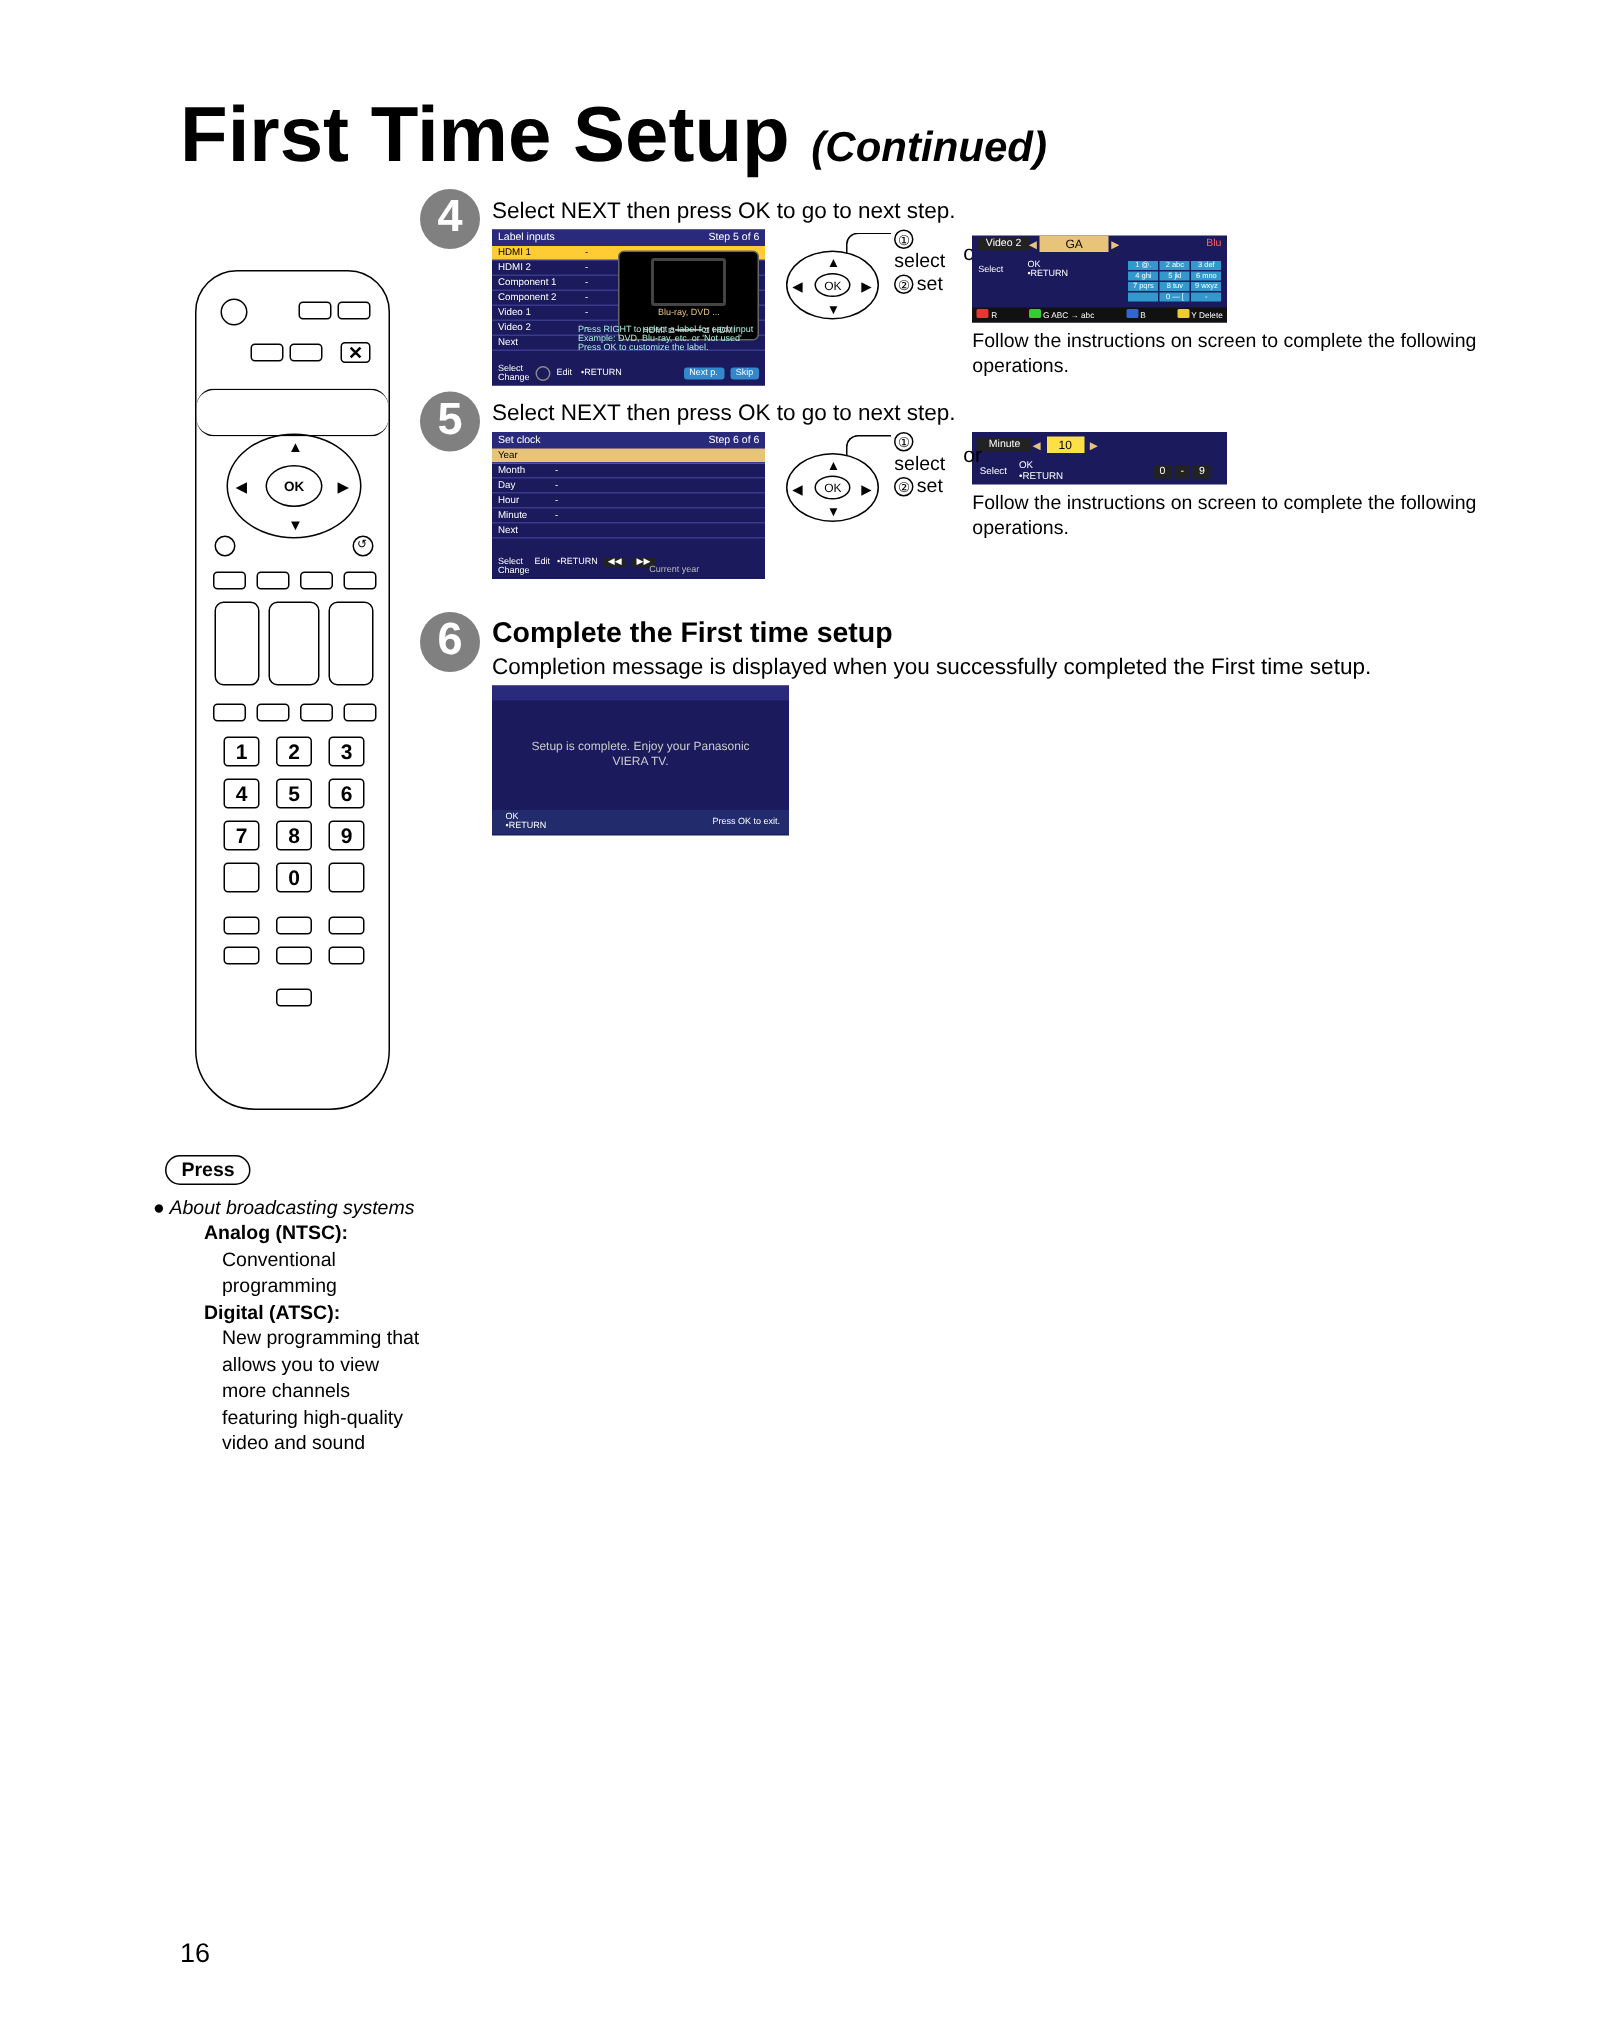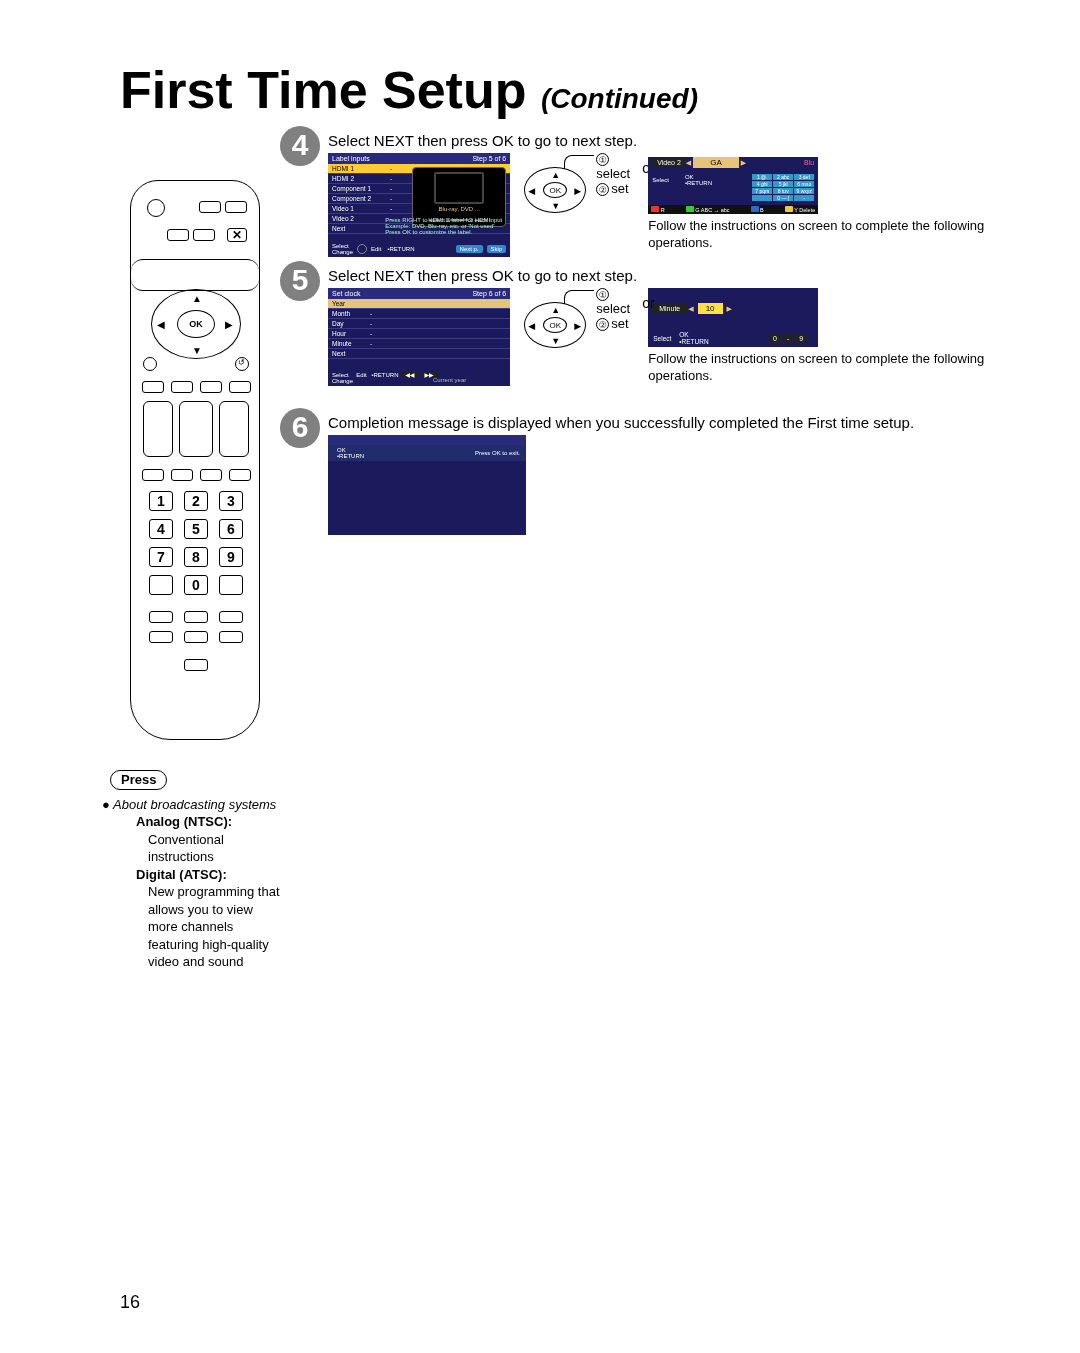--- a/index.html
+++ b/index.html
@@ -93,21 +93,21 @@
 .osd2 .r2 { display: flex; padding: 1px 4px; font-size: 6.5px; border-bottom: 0.5px solid #3a3a8c; }
 .osd2 .r2.sel { background: #e8c47a; color: #000; }
 .osd2 .r2 span:first-child { width: 38px; }
 .osd2 .btm { position: absolute; bottom: 0; left: 0; right: 0; padding: 2px 4px; font-size: 6px; }
 .rwd { background: #222; padding: 0 3px; margin: 0 2px; }
 .curhint { position: absolute; right: 44px; bottom: 3px; font-size: 6px; color: #bbb; }
 
 .min-osd { background: #1a1a5c; width: 170px; }
 .min-field { display: flex; align-items: center; padding: 3px; }
 .min-field .fn { background: #222; color: #fff; padding: 1px 8px; font-size: 7px; }
-.min-field .fv { background: #fde047; color: #000; padding: 1px 8px; font-size: 8px; margin: 12px 4px; }
+.min-field .fv { background: #fde047; color: #000; padding: 1px 8px; font-size: 8px; margin: 0 4px; }
 .zerowrap { display: flex; justify-content: flex-end; padding: 2px 5px; }
 .zn { background: #222; color: #fff; font-size: 7px; padding: 1px 4px; margin: 0 1px; }
 
 .comp-box { background: #1a1a5c; color: #fff; width: 198px; height: 100px; position: relative; font-size: 7px; }
 .comp-box .hdr { background: #2a2a7c; height: 10px; }
 .comp-msg { text-align: center; padding: 26px 14px; font-size: 8px; line-height: 1.3; color: #ccc; }
 .comp-btm { display: flex; justify-content: space-between; background: #222c6c; padding: 2px 6px; font-size: 6px; align-items: center; }
 
 .page-num { position: absolute; bottom: 40px; left: 120px; font-size: 18px; }
 </style>
@@ -179,21 +179,21 @@
       </div>
 
       <div class="note-col">
         <div class="note-lbl">Press</div>
         <div class="bullet">
           <span>●</span>
           <span>About broadcasting systems</span>
         </div>
         <dl>
           <dt>Analog (NTSC):</dt>
-          <dd>Conventional instructions</dd>
+          <dd>Conventional programming</dd>
           <dt>Digital (ATSC):</dt>
           <dd>New programming that allows you to view more channels featuring high-quality video and sound</dd>
         </dl>
       </div>
     </div>
 
     <div class="right-col">
 
       <div class="step">
         <div class="step-num">4</div>
@@ -393,24 +393,26 @@
             </div>
           </div>
         </div>
       </div>
 
       <div style="height:18px"></div>
 
       <div class="step">
         <div class="step-num">6</div>
         <div class="step-body">
+          <div class="step-h">Complete the First time setup</div>
           <div class="step-sub">Completion message is displayed when you successfully completed the First time setup.</div>
           <div class="step-row">
             <div class="comp-box">
               <div class="hdr"></div>
+              <div class="comp-msg">Setup is complete. Enjoy your Panasonic VIERA TV.</div>
               <div class="comp-btm">
                 <span style="display:flex;align-items:center;gap:3px">
                   <span class="gear"></span>
                   <span><span>OK</span><br>•<span>RETURN</span></span>
                 </span>
                 <span>Press OK to exit.</span>
               </div>
             </div>
           </div>
         </div>

